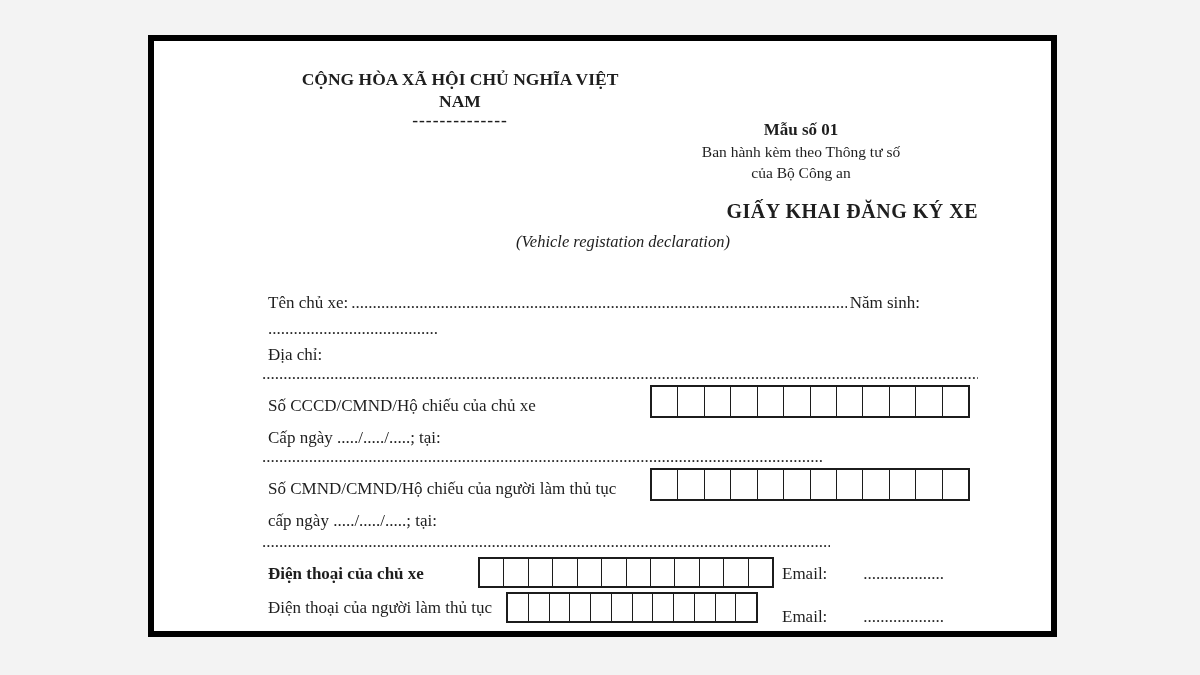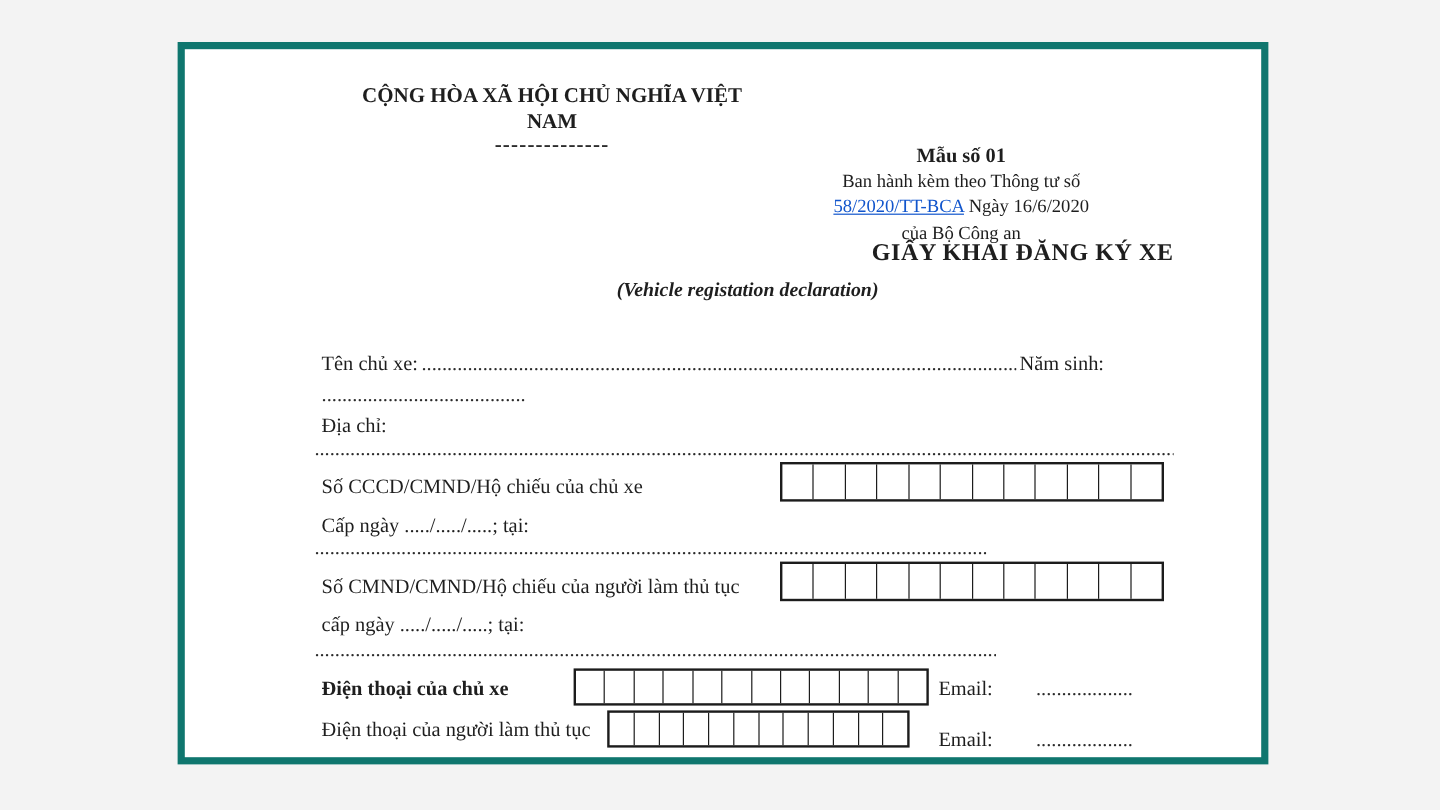--- a/index.html
+++ b/index.html
@@ -5,33 +5,33 @@
   html,body{margin:0;padding:0;}
   body{
     width:1200px;height:675px;position:relative;
     background:#f3f3f3;
     font-family:"Liberation Serif", serif;
     color:#1e1e1e;
     overflow:hidden;
   }
   .doc{
     position:absolute;left:148px;top:35px;width:909px;height:602px;
-    background:#ffffff;border:6px solid #0f766e;box-sizing:border-box;
+    background:#ffffff;border:6px solid #000000;box-sizing:border-box;
     overflow:hidden;
   }
   .abs{position:absolute;}
   
   .hdr-left{left:128px;top:28px;width:356px;text-align:center;font-weight:bold;font-size:17.5px;line-height:21.5px;}
   .hdr-left .dashes{font-weight:bold;letter-spacing:1px;line-height:16px;}
   .hdr-right{left:494px;top:30px;width:306px;text-align:center;font-size:15.5px;line-height:21.5px;margin-top:48px;}
   .hdr-right .form-no{font-weight:bold;font-size:17px;}
   .link{text-decoration:underline;cursor:pointer;}
   
   .title{left:114px;top:159px;width:710px;text-align:right;font-weight:bold;font-size:20px;letter-spacing:0.5px;}
-  .subtitle{left:114px;top:191px;width:710px;text-align:center;font-weight:bold;font-style:italic;font-size:16.5px;}
+  .subtitle{left:114px;top:191px;width:710px;text-align:center;font-weight:normal;font-style:italic;font-size:16.5px;}
   .section{left:114px;top:221px;font-size:17px;white-space:nowrap;}
   .section .vi{font-weight:bold;}
   .section .en{font-weight:bold;font-style:italic;}
   
   .txt{font-size:17px;line-height:20px;white-space:nowrap;}
   .row-name{left:114px;top:252px;width:652px;display:flex;}
   .row-name .fill{flex:1;overflow:hidden;margin:0 3px;}
   .row-name2{left:114px;top:278px;width:172px;overflow:hidden;}
   .row-addr{left:114px;top:304px;}
   .dots{overflow:hidden;white-space:nowrap;color:#2a2a2a;font-size:17px;line-height:20px;}
@@ -65,21 +65,20 @@
 
   <div class="abs hdr-left">
     <div>CỘNG HÒA XÃ HỘI CHỦ NGHĨA VIỆT</div>
     <div>NAM</div>
     <div class="dashes">--------------</div>
   </div>
 
   <div class="abs hdr-right">
     <div class="form-no">Mẫu số 01</div>
     <div>Ban hành kèm theo Thông tư số</div>
-    <div><span class="link" style="color: rgb(17, 85, 204);">58/2020/TT-BCA</span><span> Ngày 16/6/2020</span></div>
     <div>của Bộ Công an</div>
   </div>
 
   <div class="abs title">GIẤY KHAI ĐĂNG KÝ XE</div>
   <div class="abs subtitle">(Vehicle registation declaration)</div>
 
 
   <div class="abs txt row-name">
     <span>Tên chủ xe:</span>
     <span class="dots fill">........................................................................................................................</span>

